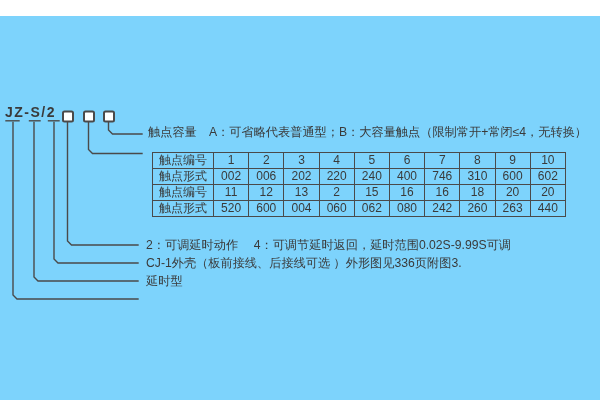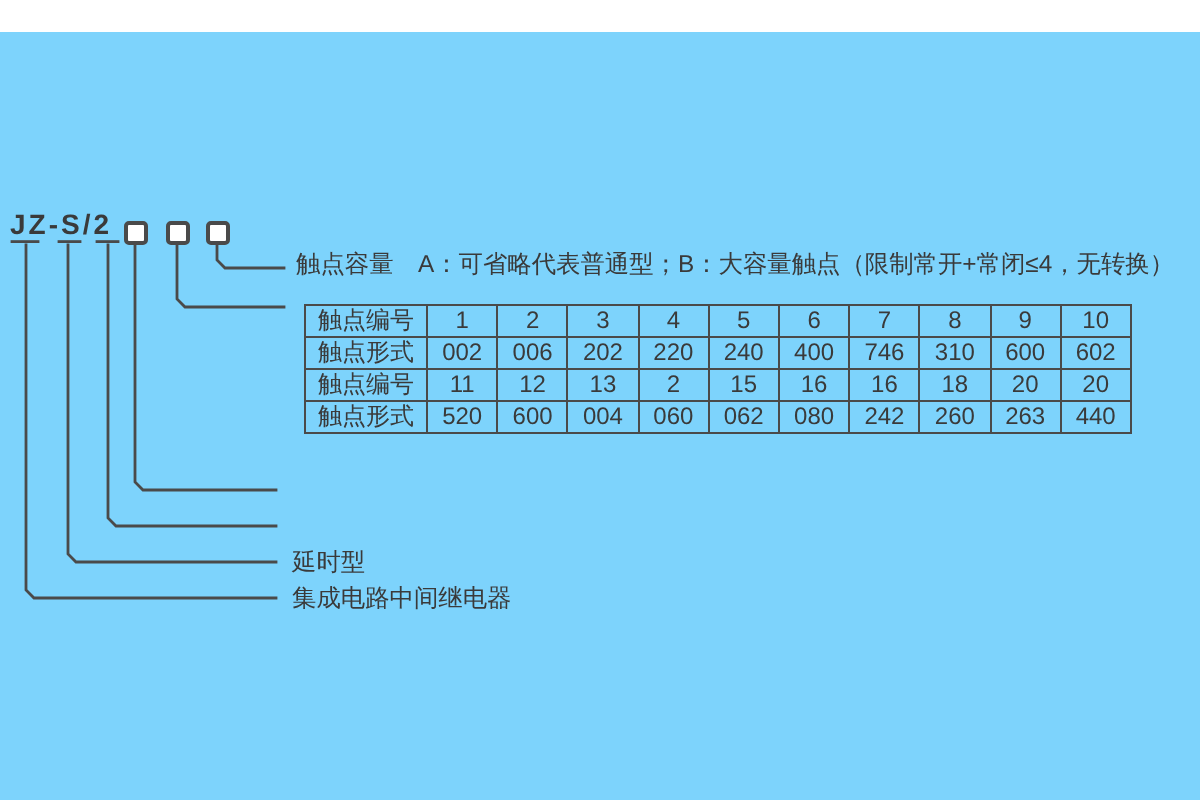--- a/index.html
+++ b/index.html
@@ -66,22 +66,23 @@
 
       <rect x="63" y="95.5" width="10" height="10" rx="1.5"></rect>
       <rect x="84" y="95.5" width="10" height="10" rx="1.5"></rect>
       <rect x="104" y="95.5" width="10" height="10" rx="1.5"></rect>
     </g>
   </svg>
 
   <span class="model-code">JZ-S/2</span>
 
   <span class="callout co-capacity">触点容量　A：可省略代表普通型；B：大容量触点（限制常开+常闭≤4，无转换）</span>
+  <span class="callout co-delay-action">2：可调延时动作　 4：可调节延时返回，延时范围0.02S-9.99S可调</span>
+  <span class="callout co-case">CJ-1外壳（板前接线、后接线可选 ）外形图见336页附图3.</span>
   <span class="callout co-delay-type">延时型</span>
-  <span class="callout co-product">集成电路中间继电器</span>
 
   <table class="contact">
     <colgroup>
       <col class="c0">
         <col>
         <col>
         <col>
         <col>
         <col>
         <col>

